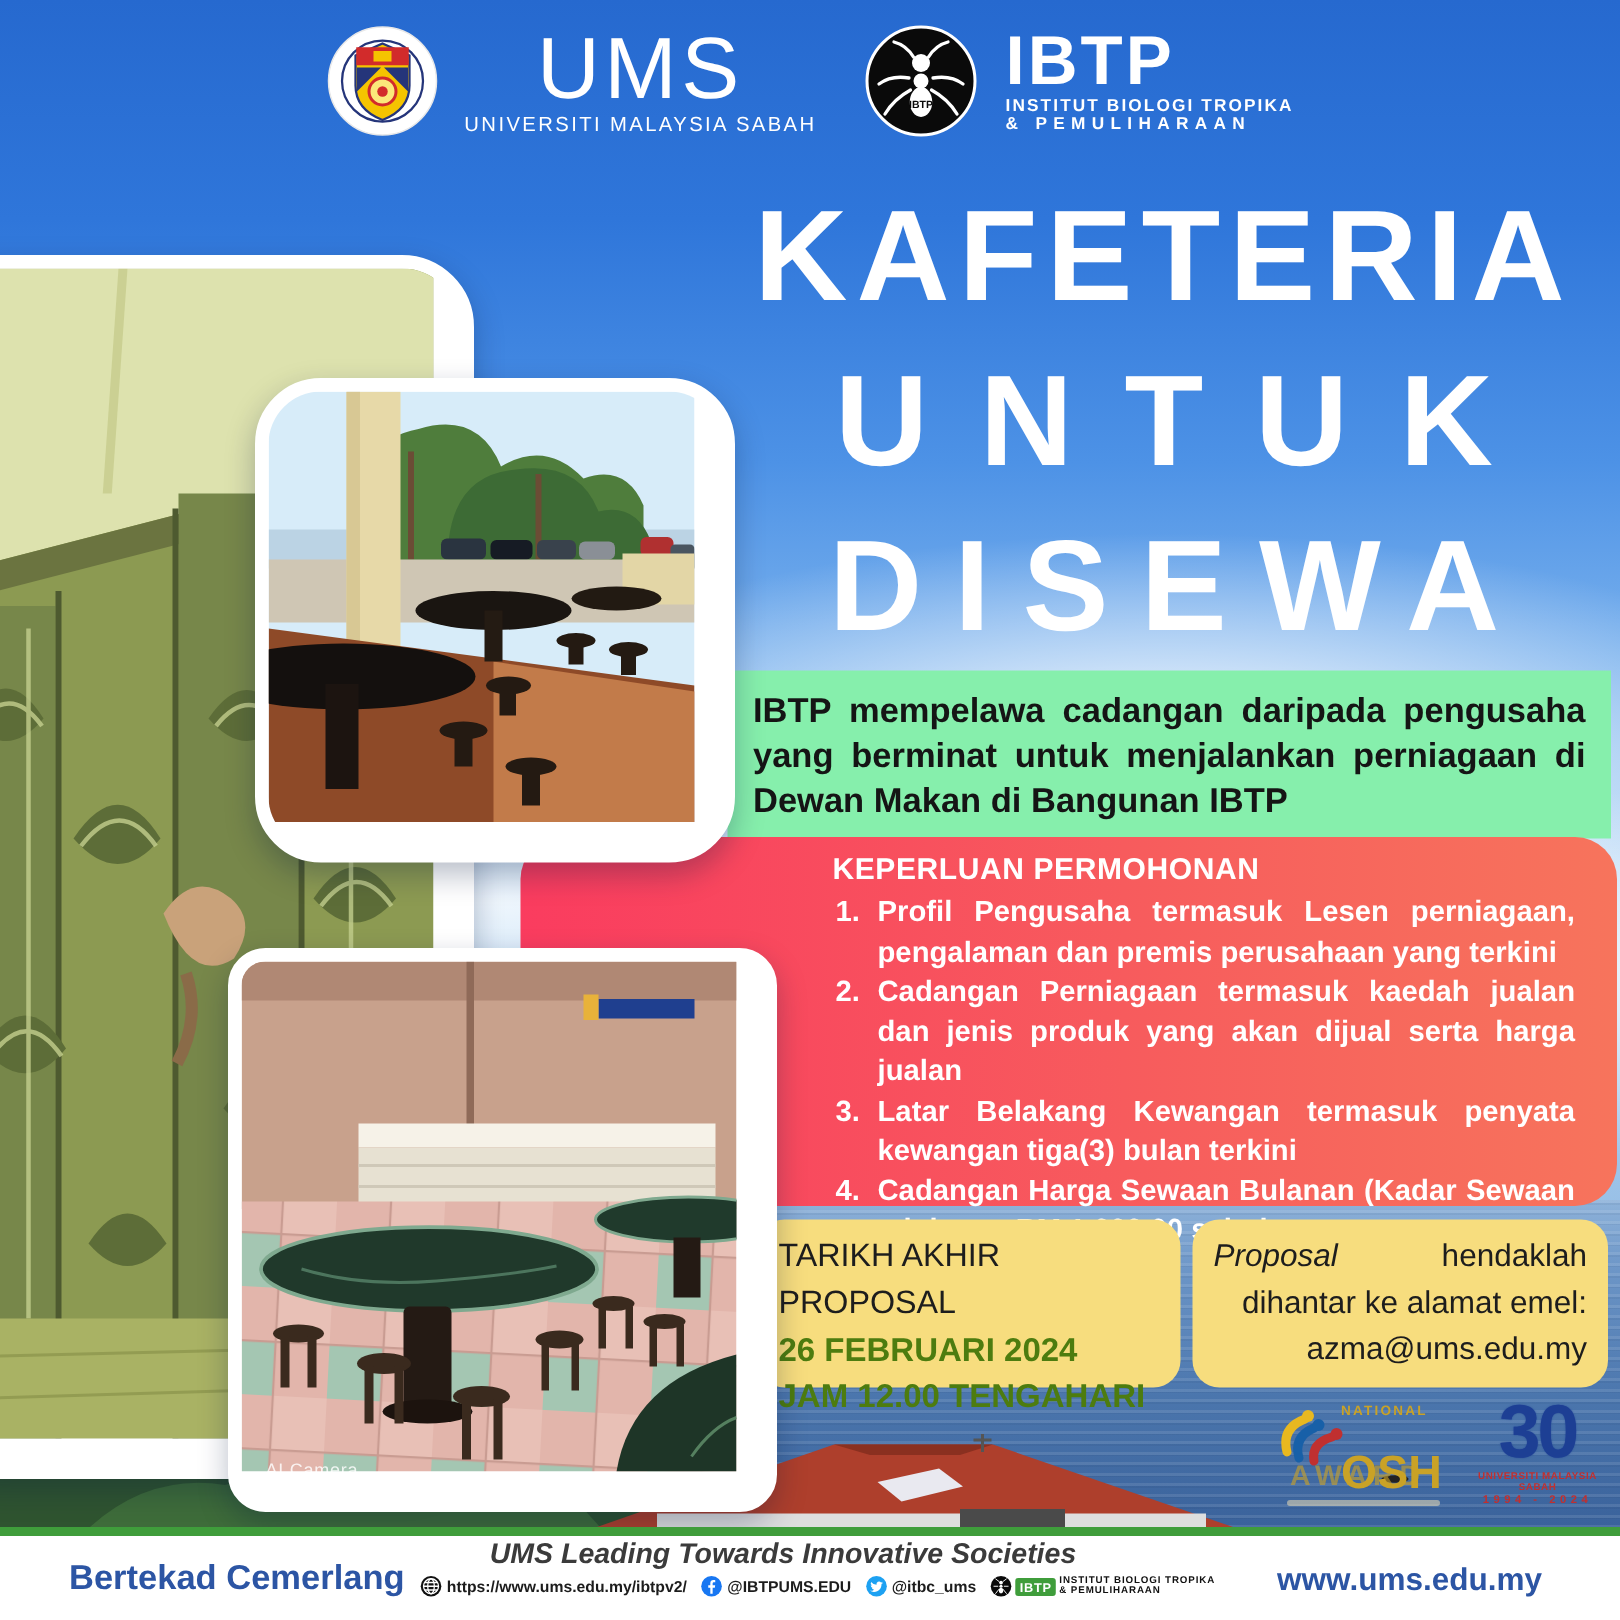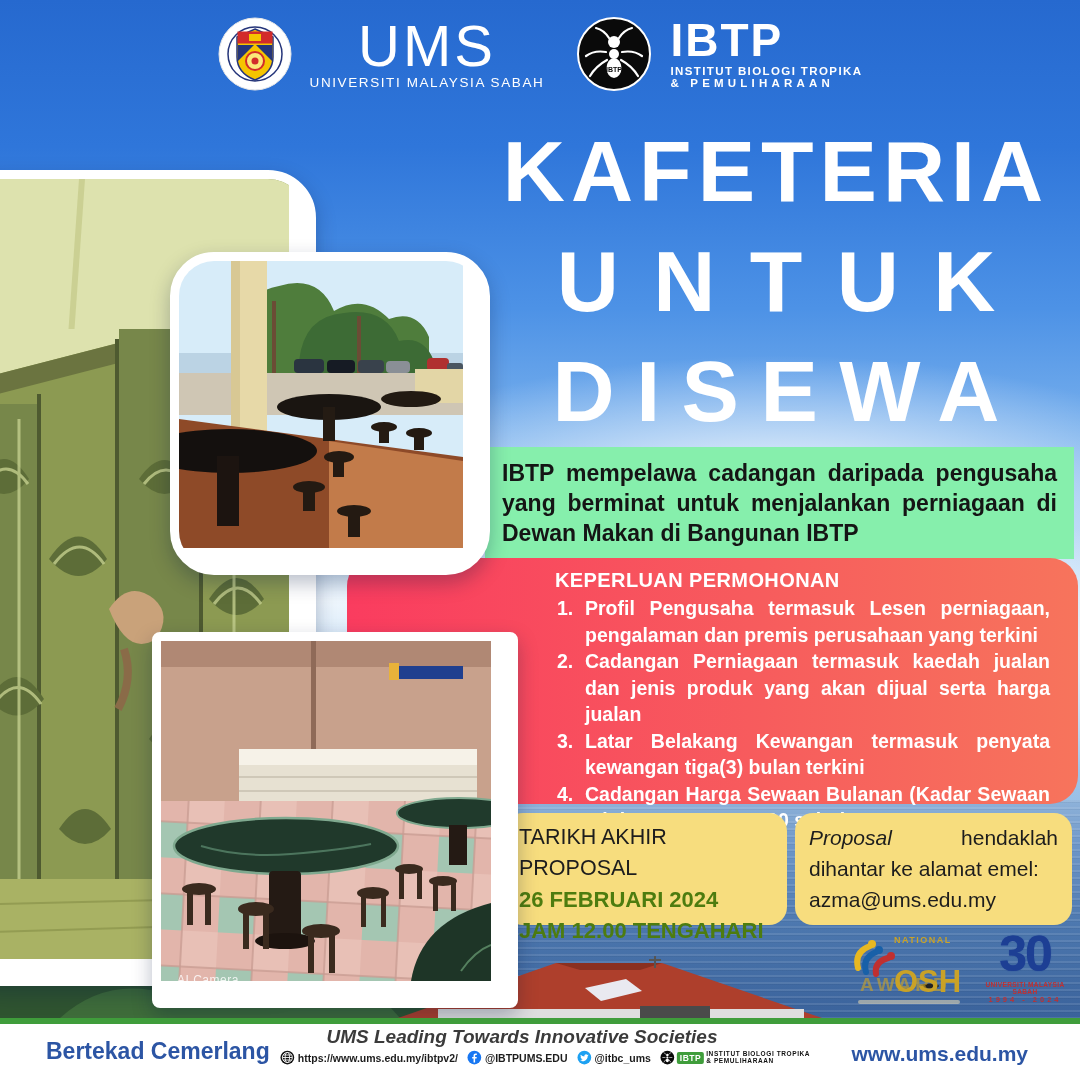--- a/index.html
+++ b/index.html
@@ -54,31 +54,31 @@
   .req-list{list-style:none;margin:0;padding:0;counter-reset:req;
             font-size:19.5px;font-weight:600;line-height:26.5px;}
   .req-list li{counter-increment:req;position:relative;padding-left:30px;text-align:justify;}
   .req-list li::before{content:counter(req) ".";position:absolute;left:2px;top:0;font-weight:600;}
 
   
   .card{position:absolute;background:#fff;box-shadow:0 8px 20px rgba(0,20,60,.28);overflow:hidden;}
   .card svg{display:block;}
   .mural{left:-50px;top:170px;width:348px;height:798px;border:9px solid #fff;border-radius:48px;z-index:3;}
   .photo1{left:170px;top:252px;width:302px;height:305px;border:9px solid #fff;border-radius:44px;z-index:5;}
-  .photo2{left:152px;top:632px;width:348px;height:358px;border:9px solid #fff;border-radius:8px;z-index:5;}
+  .photo2{left:152px;top:632px;width:348px;height:358px;border:9px solid #fff;border-radius:25px;z-index:5;}
   .watermark{position:absolute;left:16px;bottom:12px;font-size:12px;color:rgba(255,255,255,.82);
              letter-spacing:.5px;z-index:2;}
 
   
   .notebox{position:absolute;box-sizing:border-box;background:#F7DD7E;border-radius:18px;z-index:4;
            padding:9px 14px;color:#1d1d1d;}
   .deadline{left:505px;top:813px;width:282px;height:112px;}
   .deadline .lbl{font-size:21.5px;font-weight:500;line-height:31px;}
   .deadline .red{font-size:22px;font-weight:700;line-height:31px;color:#4d7c0f;}
-  .submit{left:795px;top:813px;width:277px;height:112px;font-size:21px;font-weight:500;line-height:31px;}
+  .submit{left:795px;top:813px;width:277px;height:112px;font-size:21px;font-weight:500;line-height:31px;text-align:right;}
   .submit .l1{display:flex;justify-content:space-between;}
   .submit .it{font-style:italic;}
 
   
   .osh{position:absolute;left:852px;top:934px;width:118px;height:76px;z-index:5;}
   .osh .nat{position:absolute;left:42px;top:1px;font-size:9px;font-weight:700;letter-spacing:1.5px;color:#C9A227;}
   .osh .big{position:absolute;left:42px;top:8px;font-size:31px;font-weight:800;color:#C9A227;margin-top:22px;}
   .osh .awd{position:absolute;left:8px;top:40px;font-size:19px;font-weight:700;letter-spacing:4px;color:rgba(201,162,39,.62);}
   .osh .regbar{position:absolute;left:6px;top:66px;width:102px;height:4px;background:rgba(235,220,180,.55);border-radius:2px;}
   .anniv{position:absolute;left:975px;top:928px;width:100px;height:82px;z-index:5;text-align:center;}

